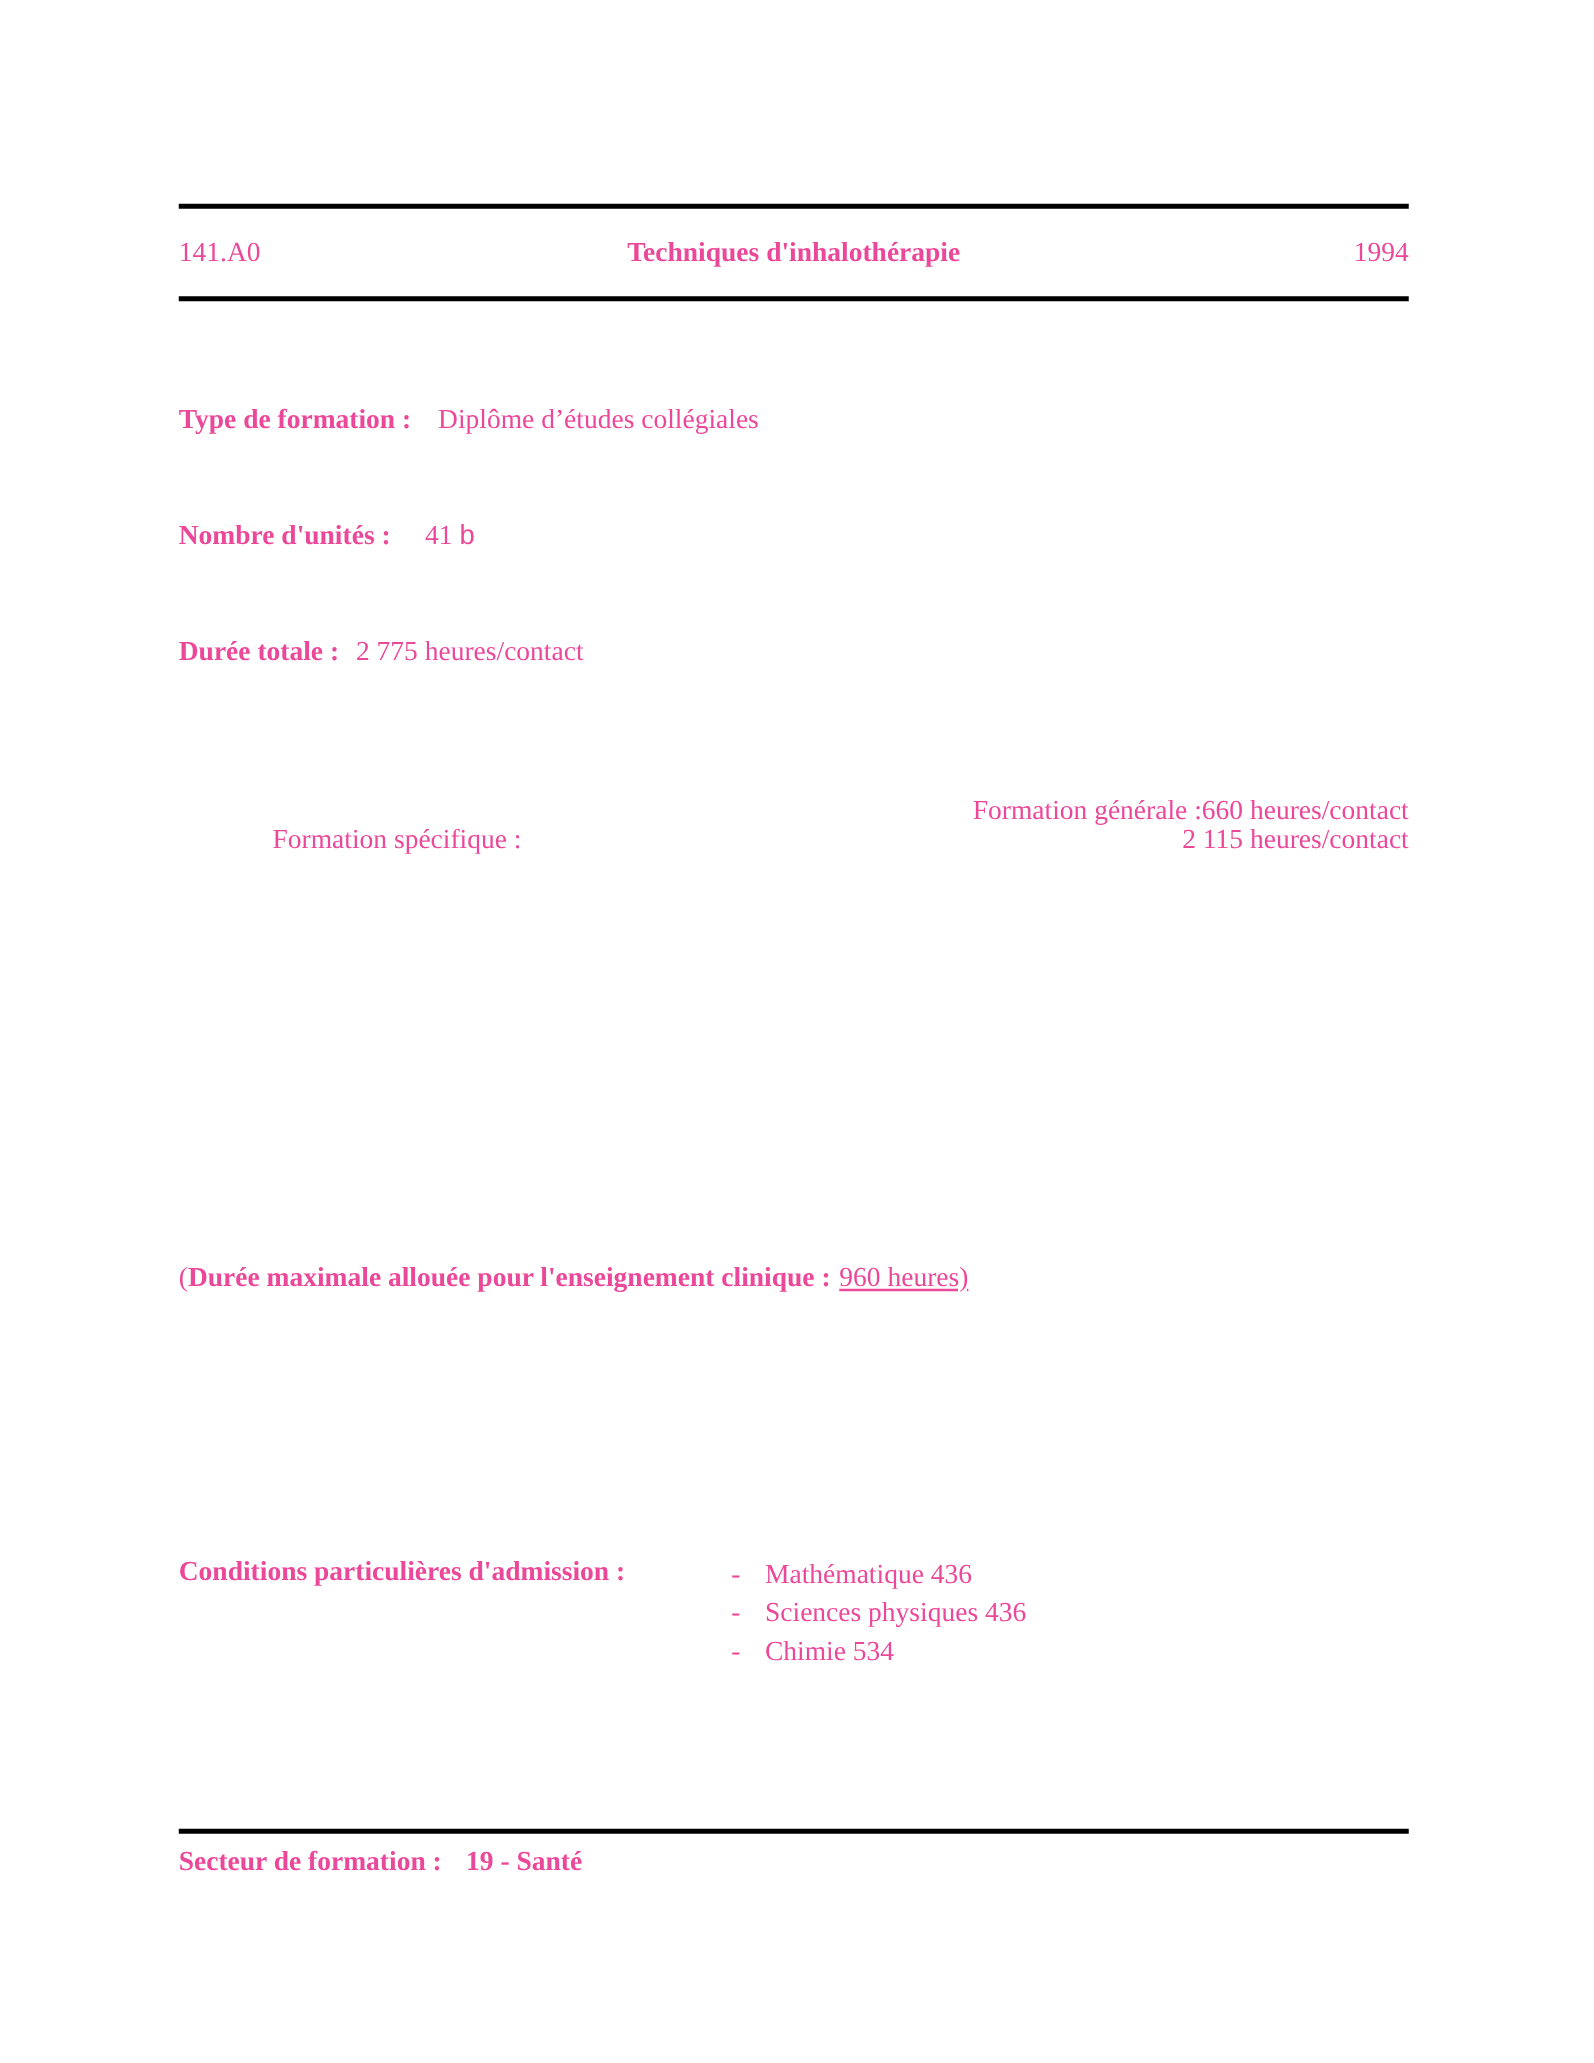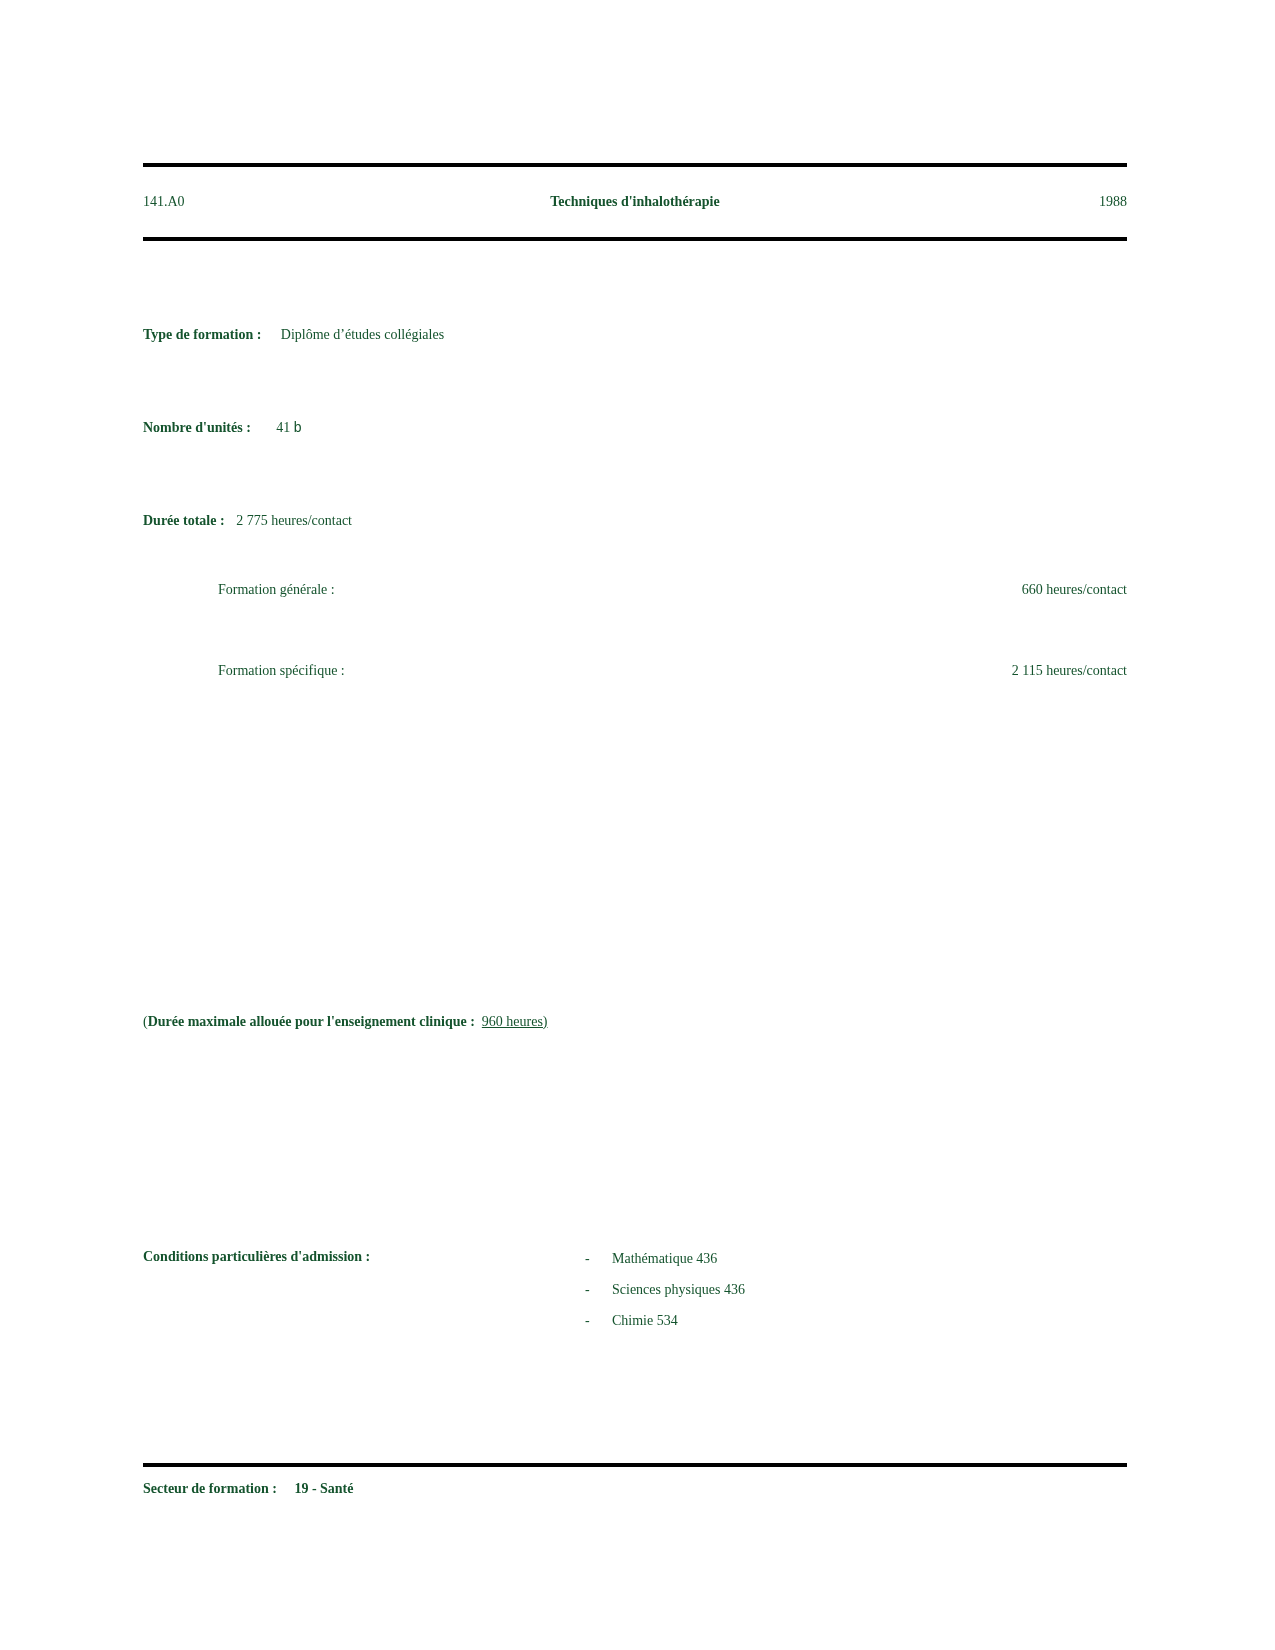--- a/index.html
+++ b/index.html
@@ -5,23 +5,23 @@
   html, body {
     margin: 0;
     padding: 0;
     background: #ffffff;
   }
   .page {
     position: relative;
     width: 1154px;
     height: 1650px;
     background: #ffffff;
-    color: #14532d;
+    color: #ec4899;
     font-family: "Liberation Serif", "DejaVu Serif", serif;
-    font-size: 14px;
+    font-size: 22px;
     line-height: 27px;
     overflow: hidden;
   }
   .rule {
     position: absolute;
     left: 143px;
     width: 984px;
     height: 4px;
     background: #000000;
   }
@@ -58,21 +58,21 @@
   .sans { font-family: "Liberation Sans", "DejaVu Sans", sans-serif; }
 
   .sub-row {
     position: absolute;
     left: 143px;
     width: 984px;
     display: flex;
     justify-content: space-between;
   }
   .sub-row .sub-lbl { padding-left: 75px; }
-  #sub-row-0 { top: 576px; }
+  #sub-row-0 { top: 634px; justify-content: flex-end; }
   #sub-row-1 { top: 657px; }
 
   .note {
     position: absolute;
     left: 143px;
     top: 1008px;
     white-space: nowrap;
   }
   .note .tail { margin-left: 7px; text-decoration: underline; }
 
@@ -110,21 +110,21 @@
 </head>
 <body>
 
 <div class="page">
 
   <div class="rule" id="rule-top"></div>
 
   <div class="header-row">
     <span class="code">141.A0</span>
     <span class="title">Techniques d'inhalothérapie</span>
-    <span class="year">1988</span>
+    <span class="year">1994</span>
   </div>
 
   <div class="rule" id="rule-header-bottom"></div>
 
   <div class="field" id="row-sanction">
     <span class="lbl">Type de formation :</span>
     <span class="val-gap">Diplôme d’études collégiales</span>
   </div>
 
   <div class="field" id="row-unites">

